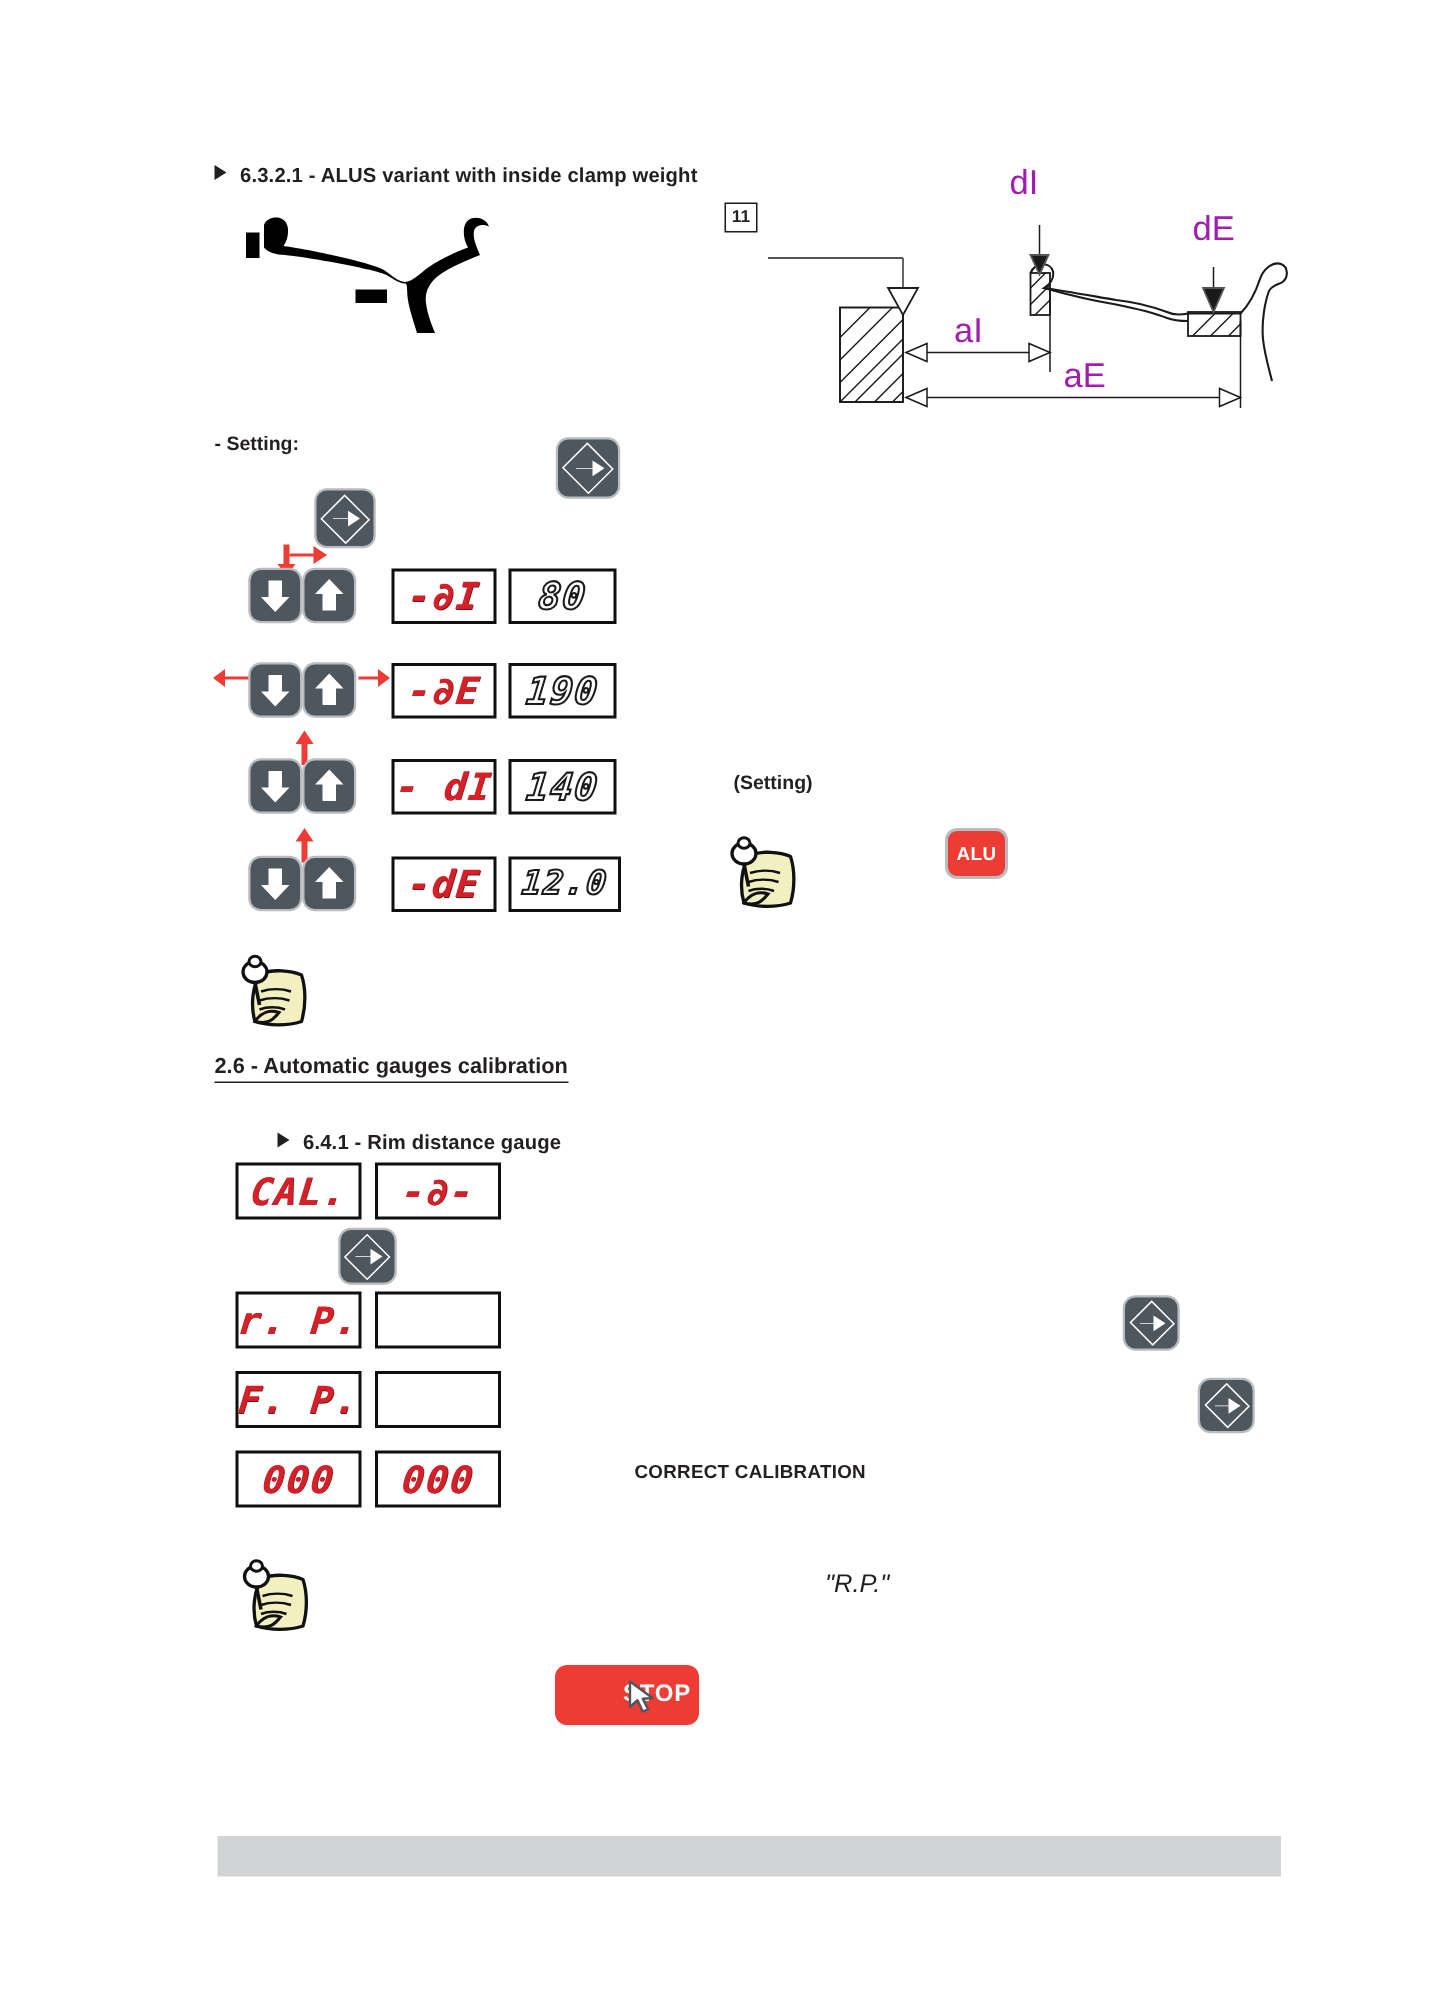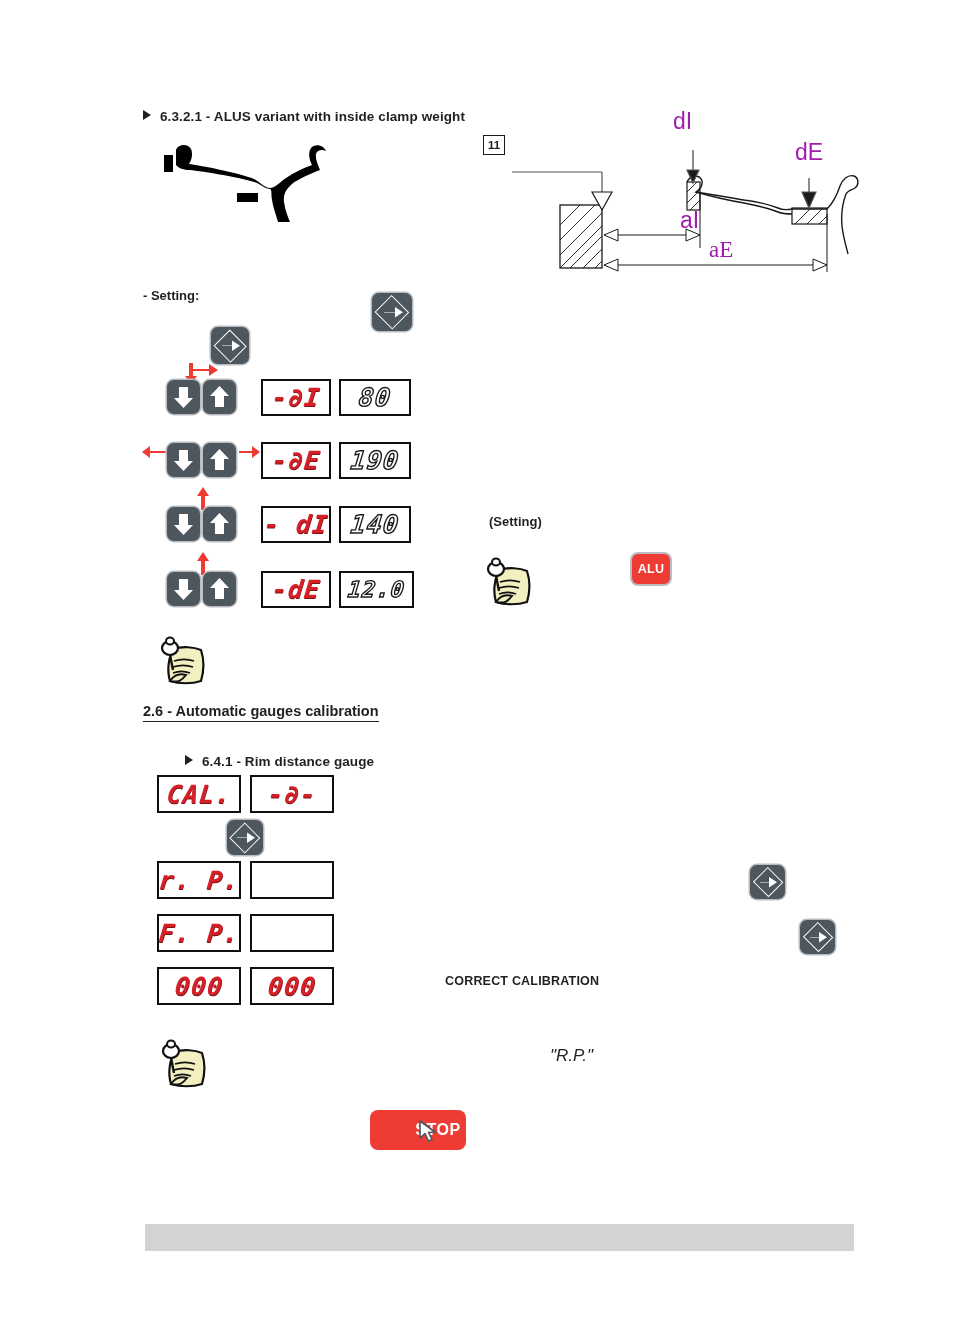--- a/index.html
+++ b/index.html
@@ -25,21 +25,21 @@
     border-left:8px solid #231f20;
     border-top:5px solid transparent;
     border-bottom:5px solid transparent;
     margin-right:9px;vertical-align:1px;
   }
   .sec-head{
     font-size:14.5px;font-weight:bold;white-space:nowrap;
     border-bottom:1.5px solid #231f20;padding-bottom:2px;display:inline-block;
   }
   .label-bold{font-size:13px;font-weight:bold;white-space:nowrap;}
-  .label-caps{font-size:12.5px;font-weight:bold;white-space:nowrap;letter-spacing:.2px;margin-left:22px;}
+  .label-caps{font-size:12.5px;font-weight:bold;white-space:nowrap;letter-spacing:.2px;}
   .label-italic{
     font-size:17px;font-style:italic;font-weight:normal;white-space:nowrap;
     font-family:"Liberation Sans", sans-serif;
   }
 
   
   .disp{
     position:absolute;
     border:2.2px solid #0f0f0f;
     background:#ffffff;
@@ -233,22 +233,22 @@
         <path d="M136,129 L136,141 L122,135 Z" fill="#fff" stroke="#1a1a1a" stroke-width="1"></path>
         <path d="M331,129 L331,141 L345,135 Z" fill="#fff" stroke="#1a1a1a" stroke-width="1"></path>
       </g>
     </svg>
   </div>
 
   <div class="numbox" style="left:471px;top:135px;width:22px;height:20px;">11</div>
 
   <div class="dimlabel" style="left:661px;top:108px;">dI</div>
   <div class="dimlabel" style="left:783px;top:139px;">dE</div>
-  <div class="dimlabel" style="left:624px;top:207px;margin-left:44px;">aI</div>
-  <div class="dimlabel" style="left:697px;top:237px;font-family:Liberation Serif, serif;">aE</div>
+  <div class="dimlabel" style="left:624px;top:207px;">aI</div>
+  <div class="dimlabel" style="left:697px;top:237px;">aE</div>
 
   <div class="abs label-bold" style="left:131px;top:288px;">- Setting:</div>
 
   <div class="btn enter" style="left:360px;top:293px;width:40px;height:38px;">
     <div class="diamond"></div>
     <svg viewBox="0 0 40 38">
       <path d="M12,19 L23,19 L23,14 L31,19.2 L23,24.5 L23,19.5 L12,19.5 Z" fill="#fff"></path>
     </svg>
   </div>
 

